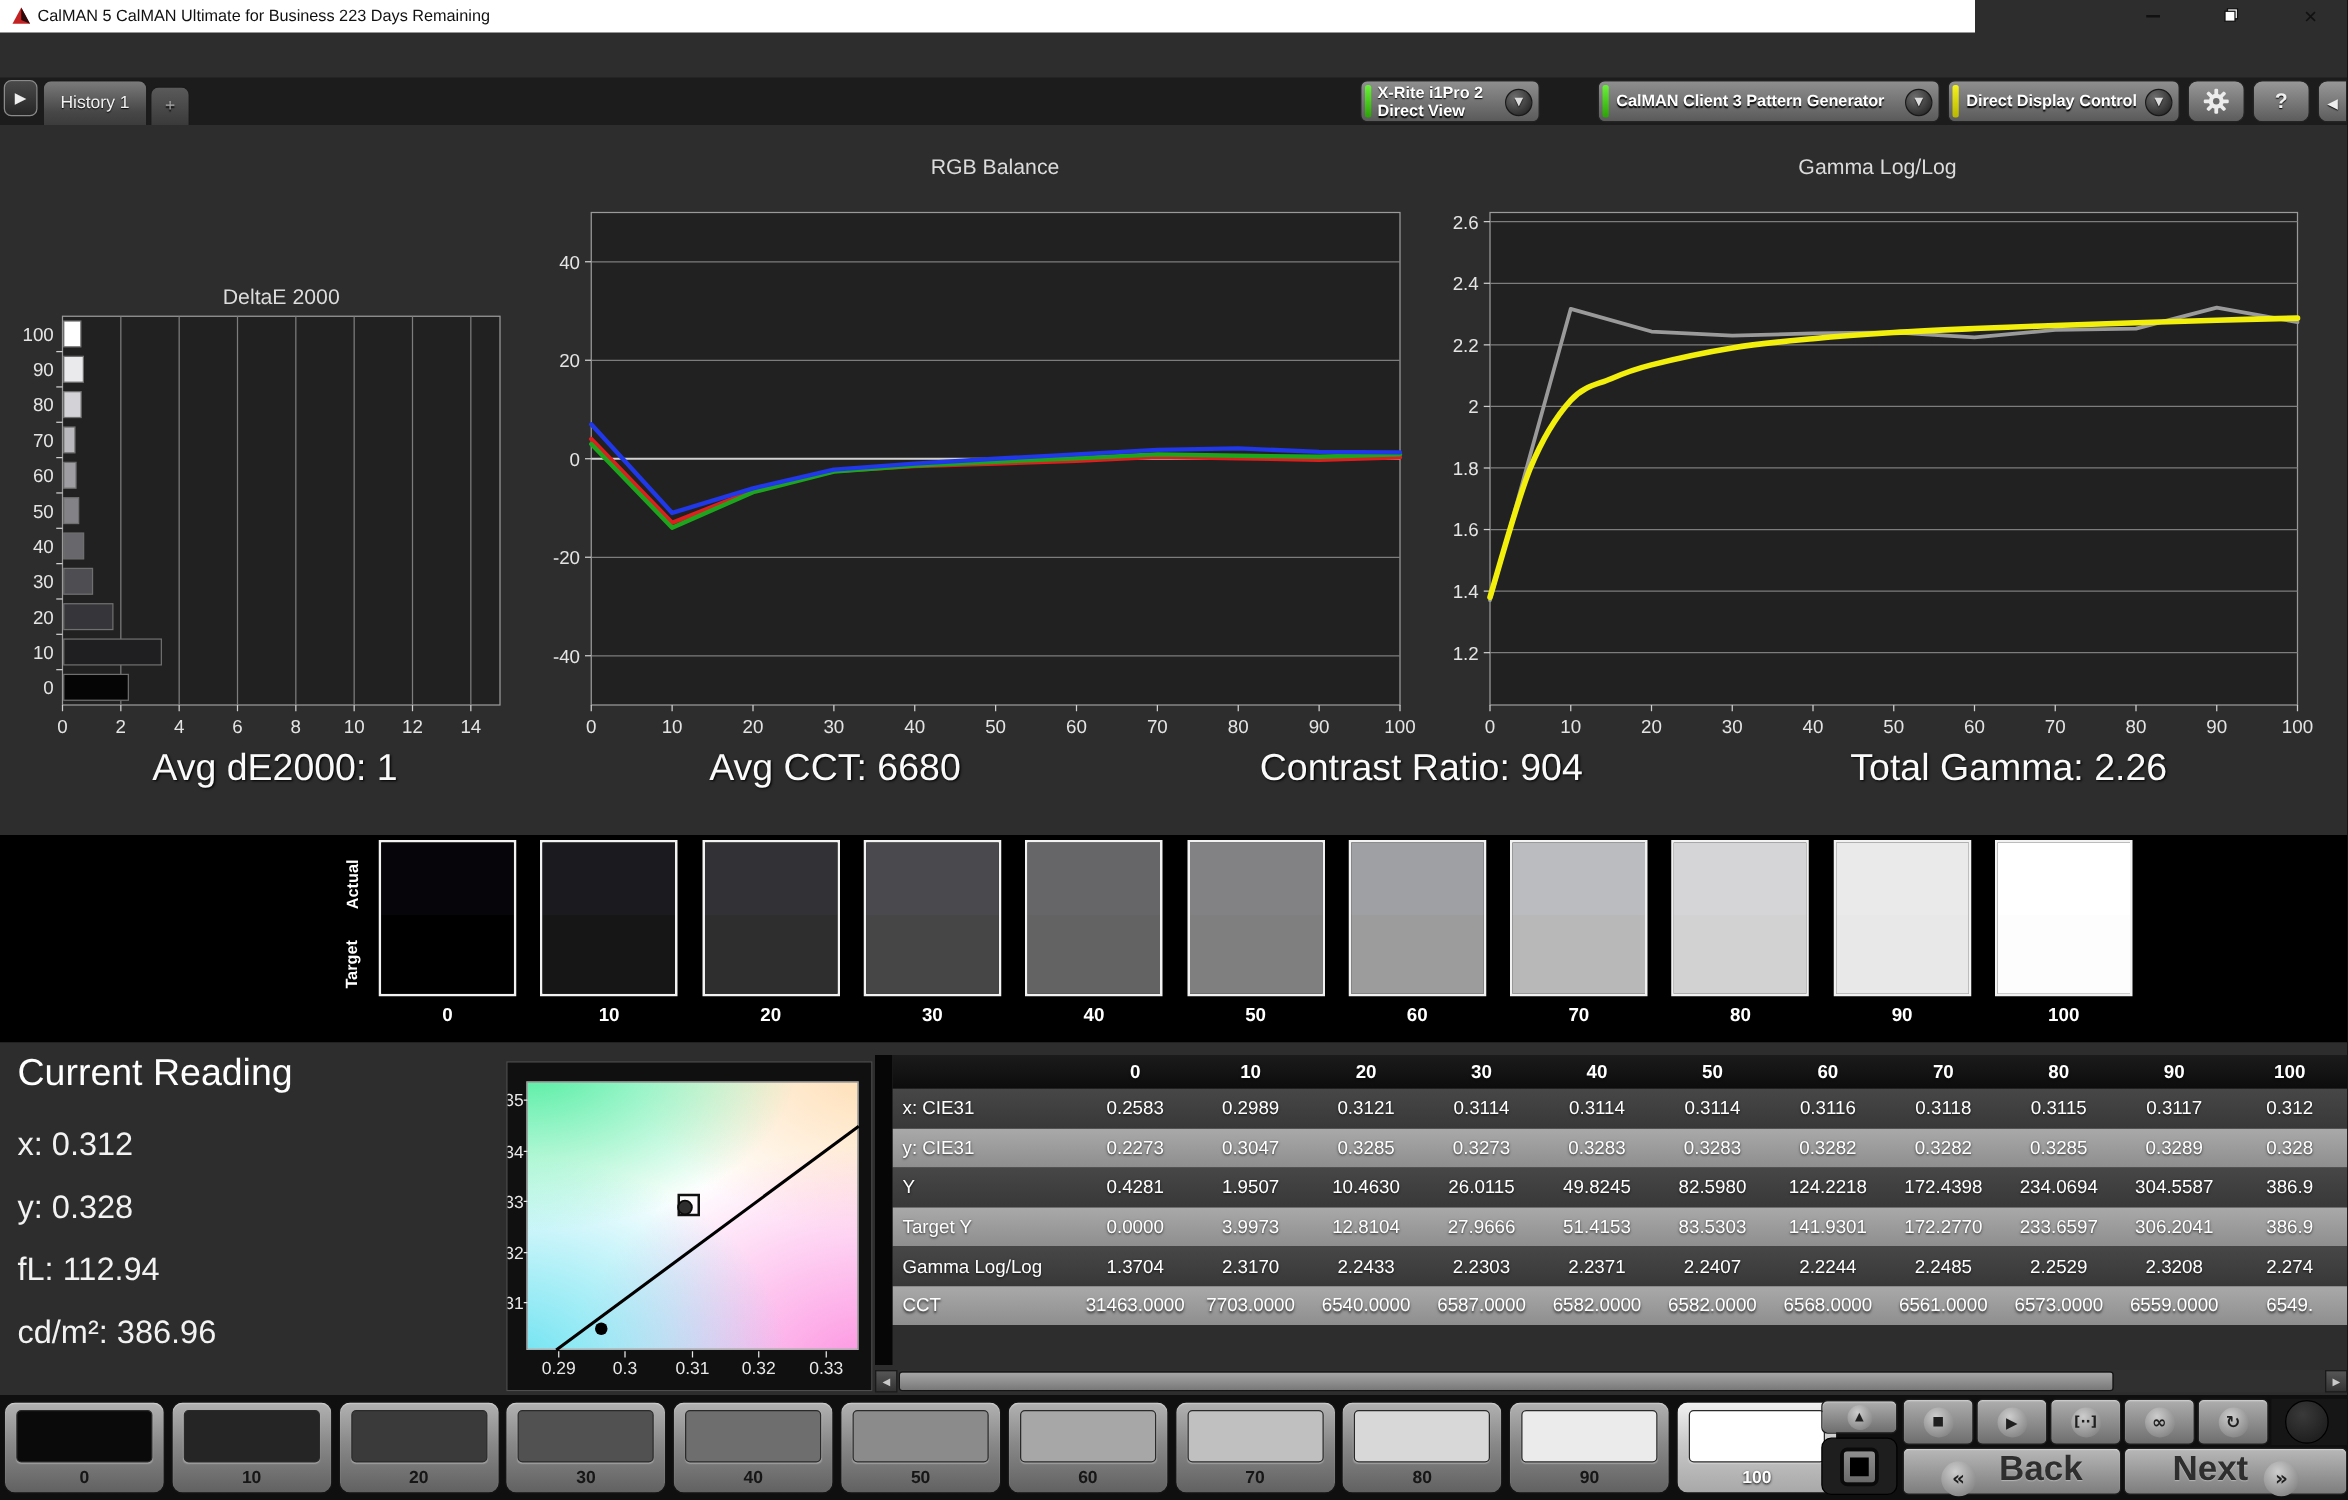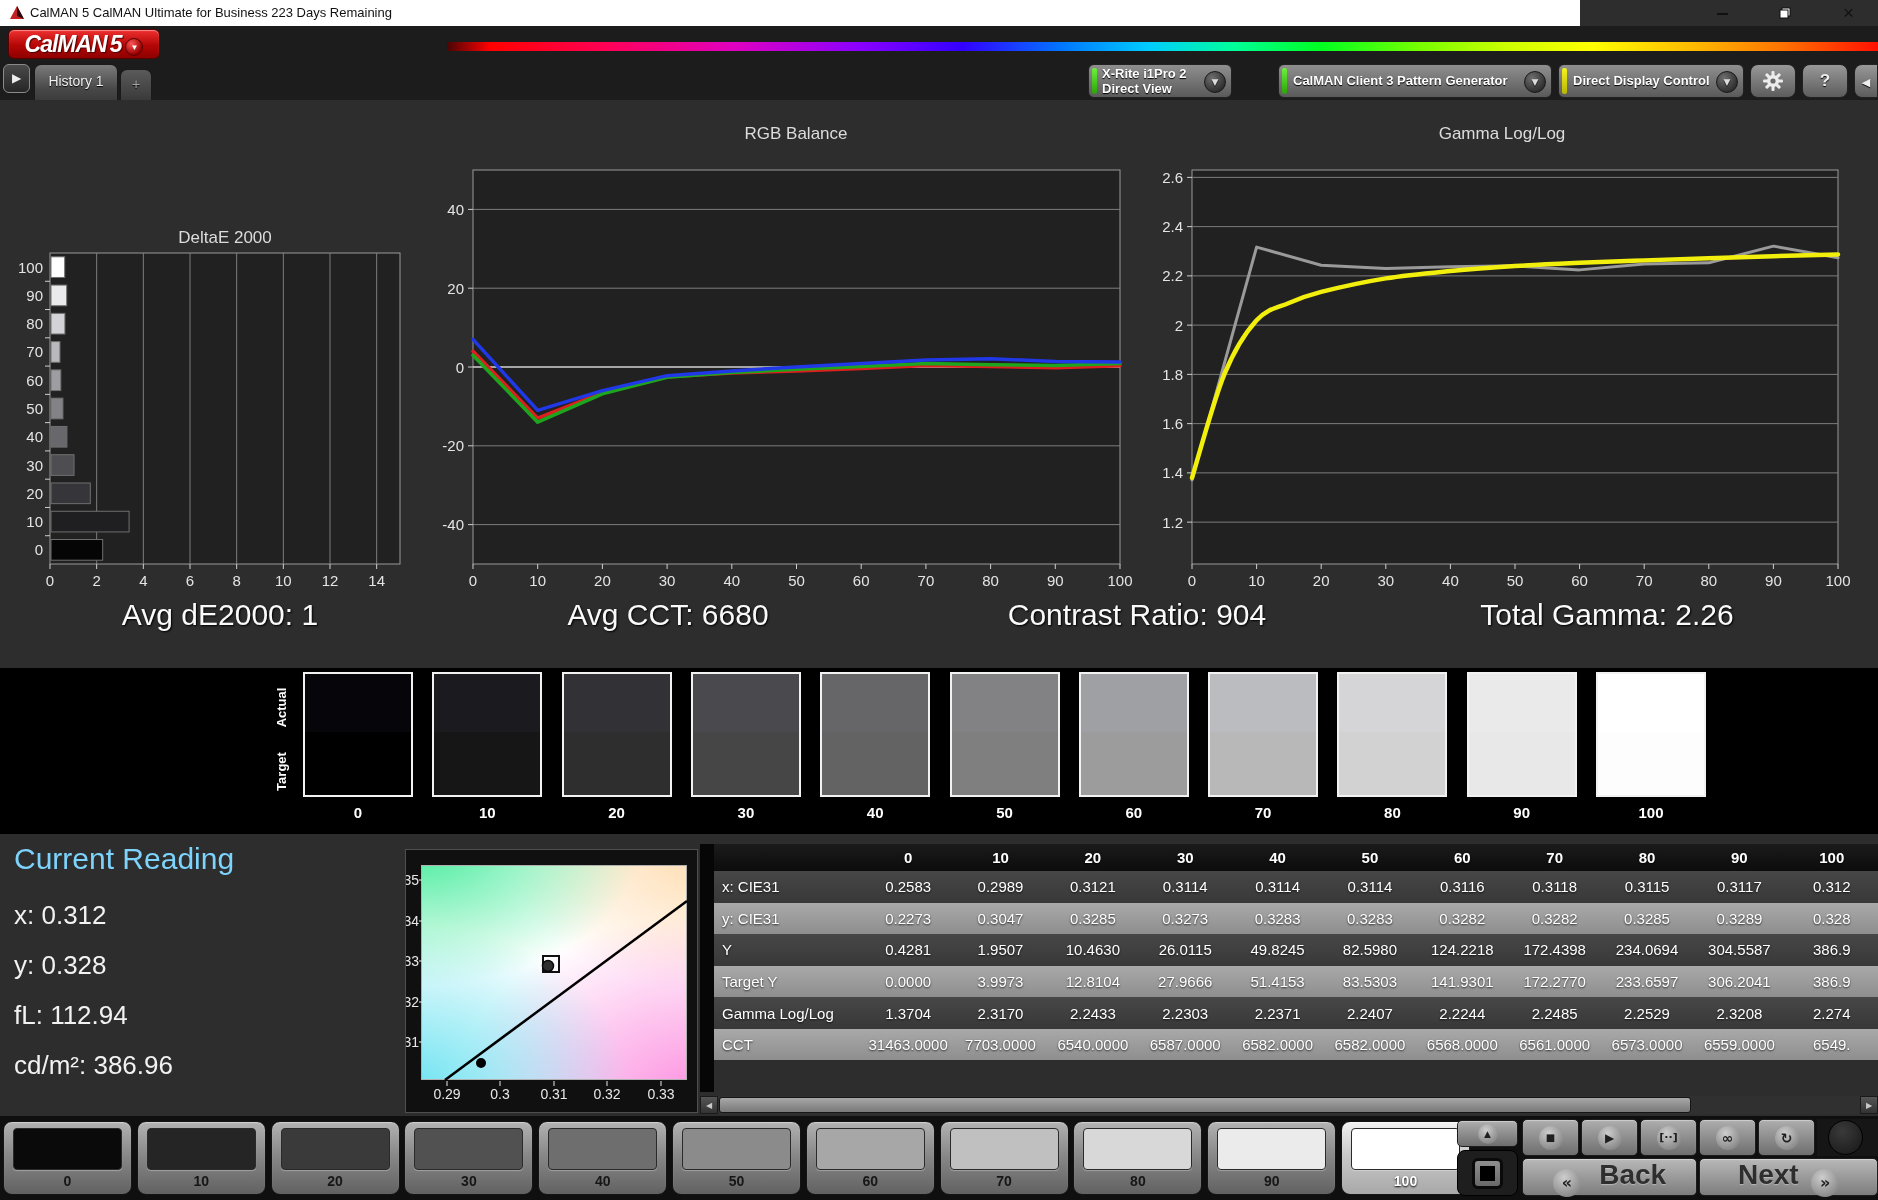--- a/index.html
+++ b/index.html
@@ -51,21 +51,21 @@
 
   
   .strip { position:absolute; left:0; top:668px; width:1878px; height:166px; background:#000; }
   .vlabel { position:absolute; color:#fff; font-size:13px; font-weight:bold; transform:rotate(-90deg); transform-origin:center; }
   .gsw { position:absolute; top:4px; width:110px; height:125px; border:2px solid #f2f2f2; }
   .gsw .half { position:absolute; left:0; width:100%; }
   .gswlab { position:absolute; top:136px; width:110px; text-align:center; color:#fff; font-size:15px; font-weight:bold; }
 
   
   .lower { position:absolute; left:0; top:834px; width:1878px; height:282px; background:#2d2d2d; }
-  .cr-title { position:absolute; left:14px; top:8px; font-size:30px; color:#7dd3fc; }
+  .cr-title { position:absolute; left:14px; top:8px; font-size:30px; color:#ffffff; }
   .cr-line { position:absolute; left:14px; font-size:26px; color:#f2f2f2; }
 
   .ciepanel { position:absolute; left:405px; top:15px; width:293px; height:264px; background:#101010; border:1px solid #4f4f4f; }
   .cieplot { position:absolute; left:15px; top:15px; width:266px; height:215px; border:1px solid #b0b0b0;
      background:
        radial-gradient(ellipse 150% 120% at 0% -10%, rgba(60,235,150,.95), rgba(60,235,150,0) 55%),
        radial-gradient(ellipse 140% 130% at -5% 105%, rgba(100,225,240,.95), rgba(100,225,240,0) 60%),
        radial-gradient(ellipse 150% 140% at 105% 110%, rgba(252,130,220,.9), rgba(252,130,220,0) 62%),
        radial-gradient(ellipse 140% 120% at 108% -8%, rgba(255,215,165,.9), rgba(255,215,165,0) 55%),
        linear-gradient(#fff,#fff); }
@@ -119,24 +119,20 @@
     <span class="winbtn" style="left:1700px;"><span class="minbar"></span></span>
     <span class="winbtn" style="left:1762px;">
       <svg width="12" height="12" style="vertical-align:-1px">
           <rect x="3" y="1" width="8" height="8" fill="#fff" stroke="#111"></rect>
           <rect x="1" y="3" width="8" height="8" fill="#fff" stroke="#111"></rect>
         </svg>
     </span>
     <span class="winbtn" style="left:1826px; font-size:18px;"><span>×</span></span>
   </div>
 
-  <div class="header">
-    <div class="logo"><span>CalMAN</span><span style="margin-left:3px">5</span><span class="dd">▼</span></div>
-    <div class="rainbow"></div>
-  </div>
 
   <div class="toolbar">
     <div class="navbtn"><span>▶</span></div>
     <div class="tab" style="left:34px; width:84px;"><span>History 1</span></div>
     <div class="tab" style="left:120px; width:32px; top:7px; height:31px; line-height:28px; color:#aaa; background:linear-gradient(#5a5a5a,#3a3a3a);"><span>+</span></div>
 
     <div class="devbtn" style="left:1088px; width:144px;">
       <span class="devbar" style="background:linear-gradient(#6bf13a,#2ca207);"></span>
       <span style="position:absolute; left:13px; top:1px;">X-Rite i1Pro 2</span>
       <span style="position:absolute; left:13px; top:16px;">Direct View</span>

